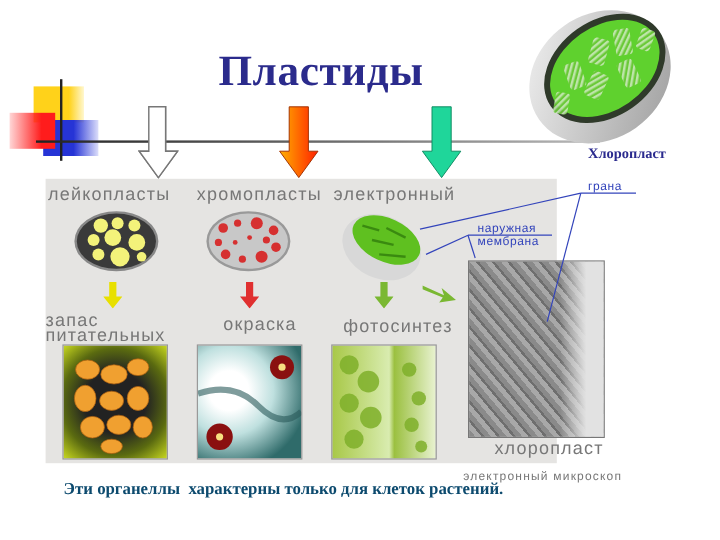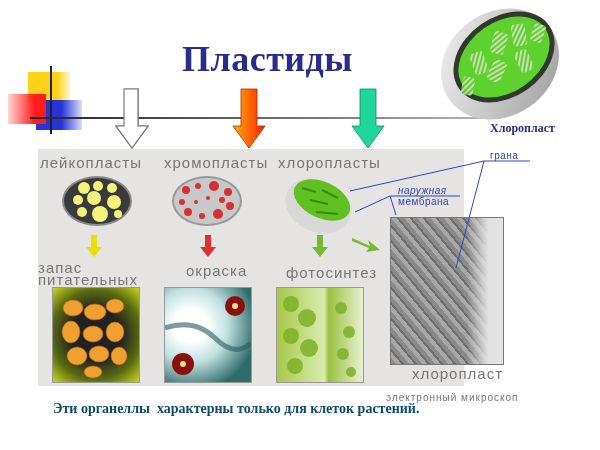--- a/index.html
+++ b/index.html
@@ -153,21 +153,21 @@
 <div class="abs photo" style="left:164px;top:287px;width:86px;height:94px;background:radial-gradient(circle at 30% 40%,#fff 20%,#bfe0df 45%,#2f6b6a 80%);">
   <svg width="86" height="94">
       <circle cx="70" cy="18" r="10" fill="#8a1010"></circle>
       <circle cx="70" cy="18" r="3" fill="#f8e080"></circle>
       <circle cx="18" cy="76" r="11" fill="#8a1010"></circle>
       <circle cx="18" cy="76" r="3" fill="#f8e080"></circle>
       <path d="M0 40 Q30 30 50 50 T86 55" stroke="#2a5a5a" stroke-width="5" fill="none" opacity="0.6"></path>
     </svg>
 </div>
 
-<div class="abs plabel" style="left:278px;top:154px;">хлоропласты</div>
+<div class="abs plabel" style="left:278px;top:154px;">электронный</div>
 <div class="abs" style="left:282px;top:172px;">
   <svg width="80" height="64" viewBox="0 0 80 64">
       <ellipse cx="36" cy="34" rx="34" ry="26" transform="rotate(25 36 34)" fill="#d8d8d8"></ellipse>
       <ellipse cx="40" cy="28" rx="30" ry="18" transform="rotate(25 40 28)" fill="#5fc020"></ellipse>
       <g stroke="#3a8a10" stroke-width="2">
         <line x1="20" y1="16" x2="34" y2="20"></line>
         <line x1="28" y1="28" x2="46" y2="32"></line>
         <line x1="40" y1="18" x2="56" y2="26"></line>
         <line x1="34" y1="40" x2="56" y2="42"></line>
       </g>
@@ -210,16 +210,16 @@
   <g stroke="#3344bb" stroke-width="1" fill="none">
     <line x1="484" y1="161" x2="530" y2="161"></line>
     <line x1="484" y1="161" x2="350" y2="191"></line>
     <line x1="484" y1="161" x2="456" y2="268"></line>
     <line x1="390" y1="196" x2="460" y2="196"></line>
     <line x1="390" y1="196" x2="355" y2="212"></line>
     <line x1="390" y1="196" x2="396" y2="215"></line>
   </g>
 </svg>
 <div class="abs blue-lbl" style="left:490px;top:150px;">грана</div>
-<div class="abs blue-lbl" style="left:398px;top:185px;font-style:italic;">наружная</div>
+<div class="abs blue-lbl" style="left:398px;top:185px;">наружная</div>
 <div class="abs blue-lbl" style="left:398px;top:196px;">мембрана</div>
 
 <div class="abs bottom" style="white-space:pre;">Эти органеллы  характерны только для клеток растений.</div>
 
 </body></html>

